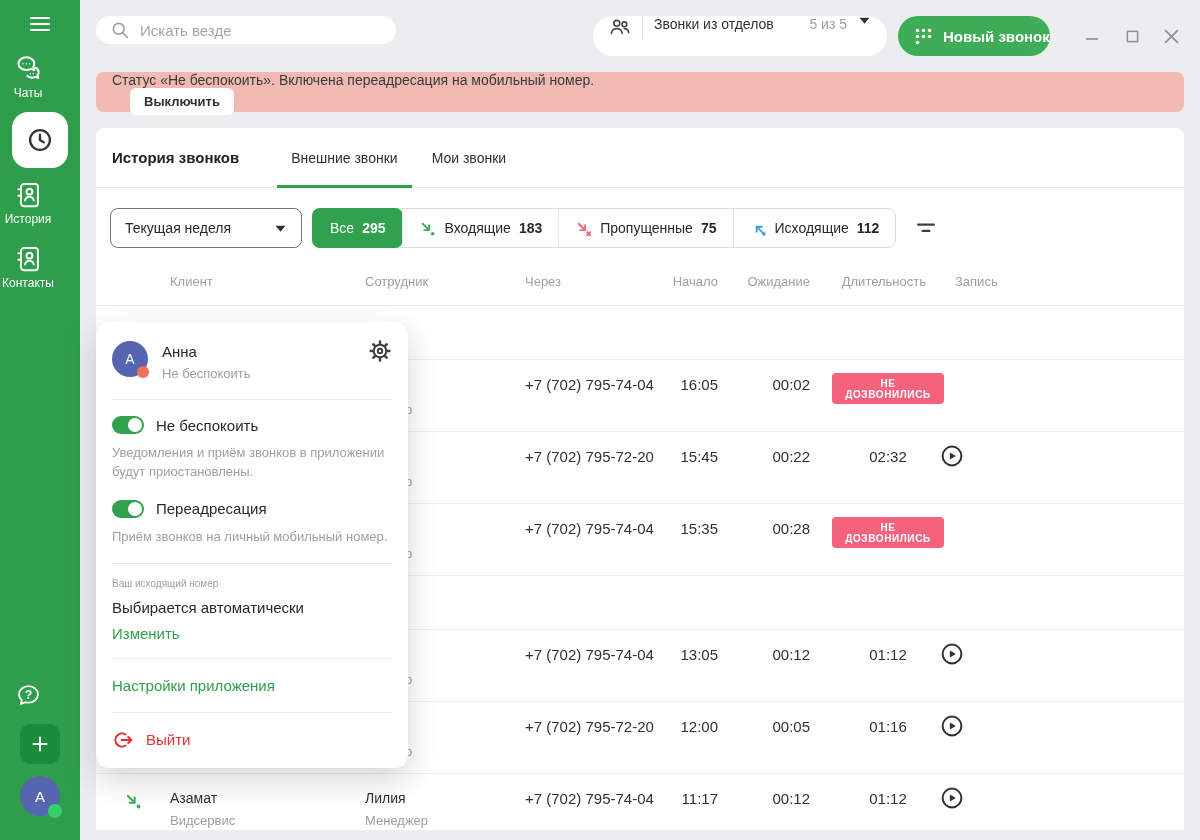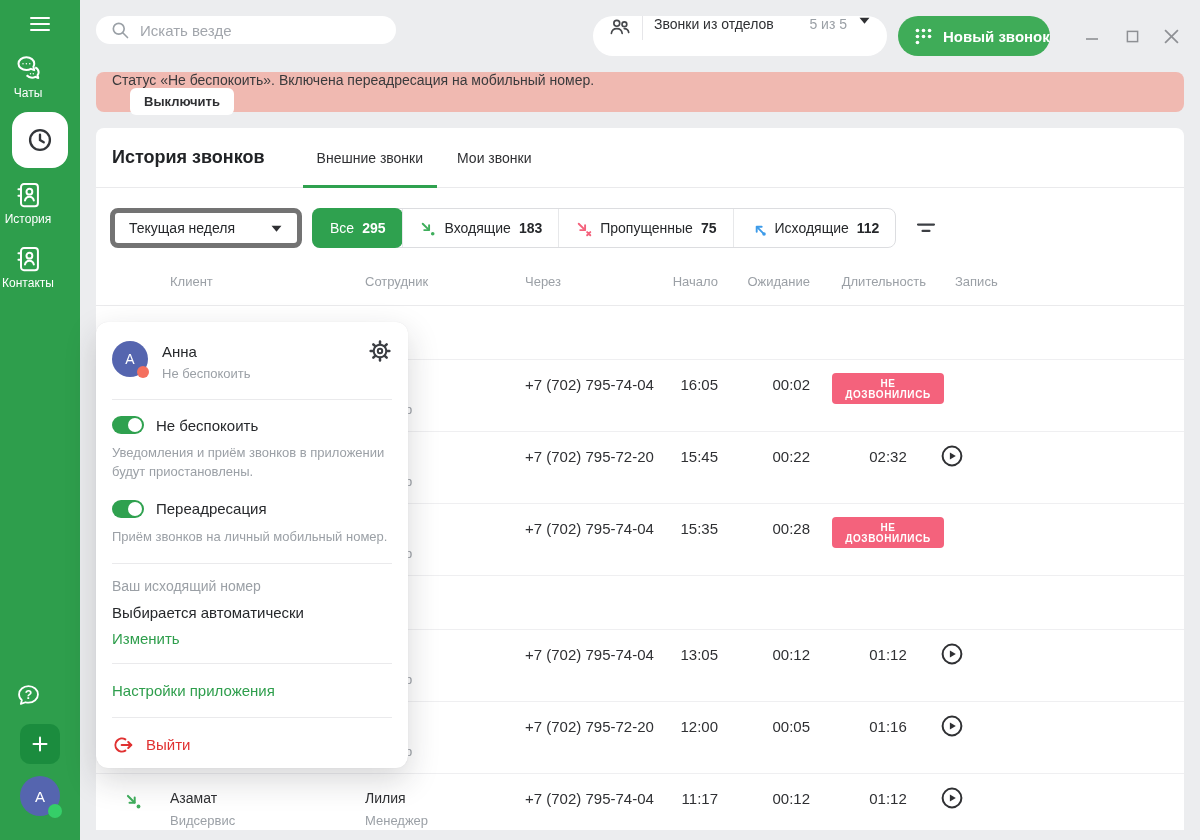--- a/index.html
+++ b/index.html
@@ -50,26 +50,26 @@
   .banner { position:absolute; left:96px; top:72px; width:1088px; height:40px; background:var(--pink); border-radius:8px;
     display:flex; align-items:flex-start; padding:0 16px;flex-direction:column; }
   .banner .txt { font-size:14px; color:#3A3A3C; }
   .banner .btn { margin-left:18px; background:#fff; border:none; border-radius:6px; padding:6px 14px;
     font-size:13px; font-weight:700; color:#2F3033; font-family:inherit; cursor:pointer; }
 
   
   .card { position:absolute; left:96px; top:128px; width:1088px; height:702px; background:#fff; border-radius:8px 8px 0 0; overflow:hidden; }
 
   .tabs-row { display:flex; align-items:center; height:60px; border-bottom:1px solid var(--border); padding:0 16px; }
-  .page-title { font-size:18px; font-weight:700; color:#212326; margin-right:38px; }
+  .page-title { font-size:15px; font-weight:700; color:#212326; margin-right:38px; }
   .tab { height:60px; line-height:60px; padding:0 14px; margin-right:6px; font-size:14px; color:#2F3033; position:relative; cursor:pointer; }
   .tab.active::after { content:""; position:absolute; left:0; right:0; bottom:0; height:3px; background:var(--accent); }
 
   .filters { position:absolute; top:80px; left:14px; right:14px; height:40px; display:flex; align-items:center; }
-  .period { width:192px; height:40px; border:5px solid #737373; border-radius:8px; display:flex; align-items:center;
+  .period { width:192px; height:40px; border:1px solid #737373; border-radius:8px; display:flex; align-items:center;
     padding:0 14px; gap:8px; cursor:pointer; background:#fff; }
   .period .lbl { font-size:14px; color:#26282B; flex:1; }
   .seg-group { margin-left:10px; display:flex; border:1px solid #DCDDE0; border-radius:8px; background:#fff; height:40px; }
   .seg { display:flex; align-items:center; gap:8px; padding:0 16px; font-size:14px; color:#26282B; cursor:pointer; border-left:1px solid #E7E8EA; }
   .seg:first-child { border-left:none; }
   .seg .n { font-weight:700; }
   .seg.active { background:var(--accent); border-radius:8px; margin:-1px; padding:0 18px; color:#fff; border-left:none; }
   .sort-btn { margin-left:16px; width:28px; height:28px; display:flex; align-items:center; justify-content:center; cursor:pointer; }
 
   
@@ -112,21 +112,21 @@
   .pp-gear { position:absolute; right:0; top:17px; cursor:pointer; }
   .pp-div { border-top:1px solid var(--border); }
   .tg-row { display:flex; align-items:center; margin-top:16px; cursor:pointer; }
   .tg-row + .desc { margin-top:10px; }
   .tg-row.second { margin-top:18px; }
   .toggle { width:32px; height:18px; border-radius:9px; background:var(--accent); position:relative; flex:none; }
   .toggle .knob { position:absolute; right:2px; top:2px; width:14px; height:14px; border-radius:50%; background:#fff; }
   .tg-lbl { margin-left:12px; font-size:15px; color:#26282B; }
   .desc { font-size:13px; color:#9BA0A6; line-height:1.45; }
   .pp-div.d2 { margin-top:16px; }
-  .pp-sec-lbl { margin-top:14px; font-size:14px; color:#9BA0A6; }
+  .pp-sec-lbl { margin-top:14px; font-size:10px; color:#9BA0A6; }
   .pp-sec-val { margin-top:10px; font-size:15px; color:#26282B; }
   .pp-link { margin-top:9px; font-size:15px; color:var(--green); cursor:pointer; }
   .pp-div.d3 { margin-top:16px; }
   .pp-link.settings { margin-top:18px; }
   .pp-div.d4 { margin-top:18px; }
   .pp-logout { margin-top:16px; display:flex; align-items:center; gap:12px; color:var(--danger); font-size:15px; cursor:pointer; }
 </style>
 </head>
 <body>
 

